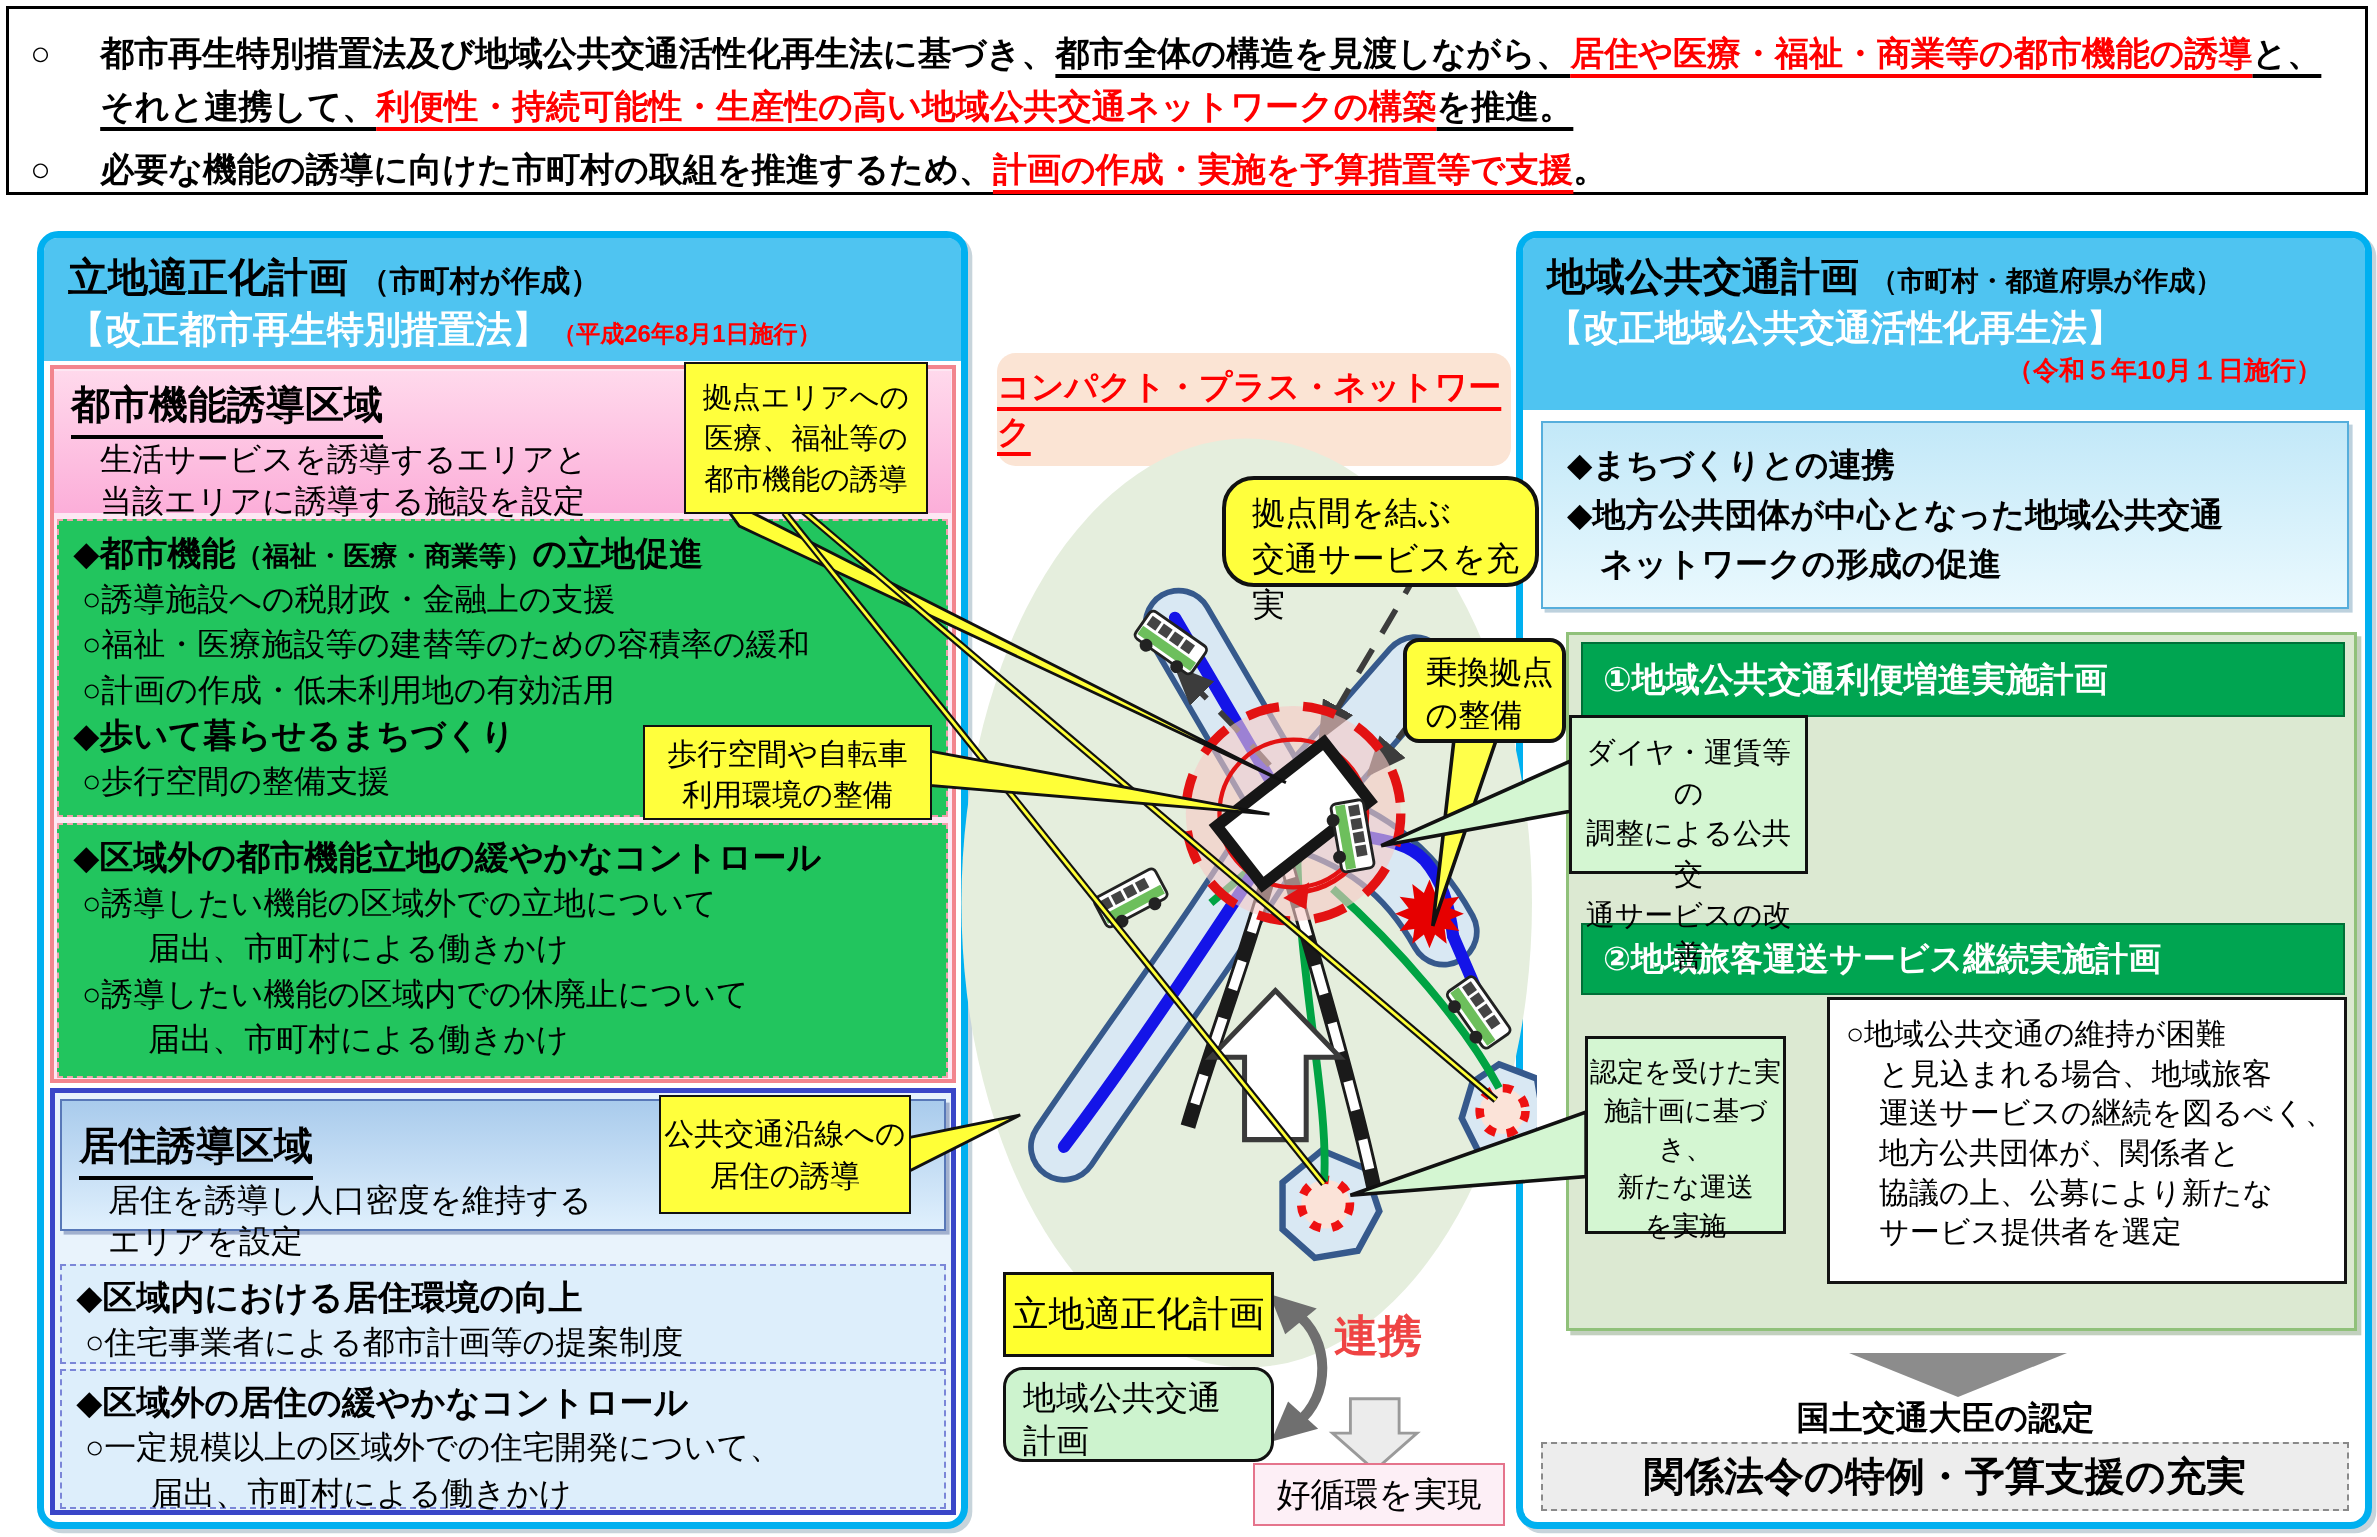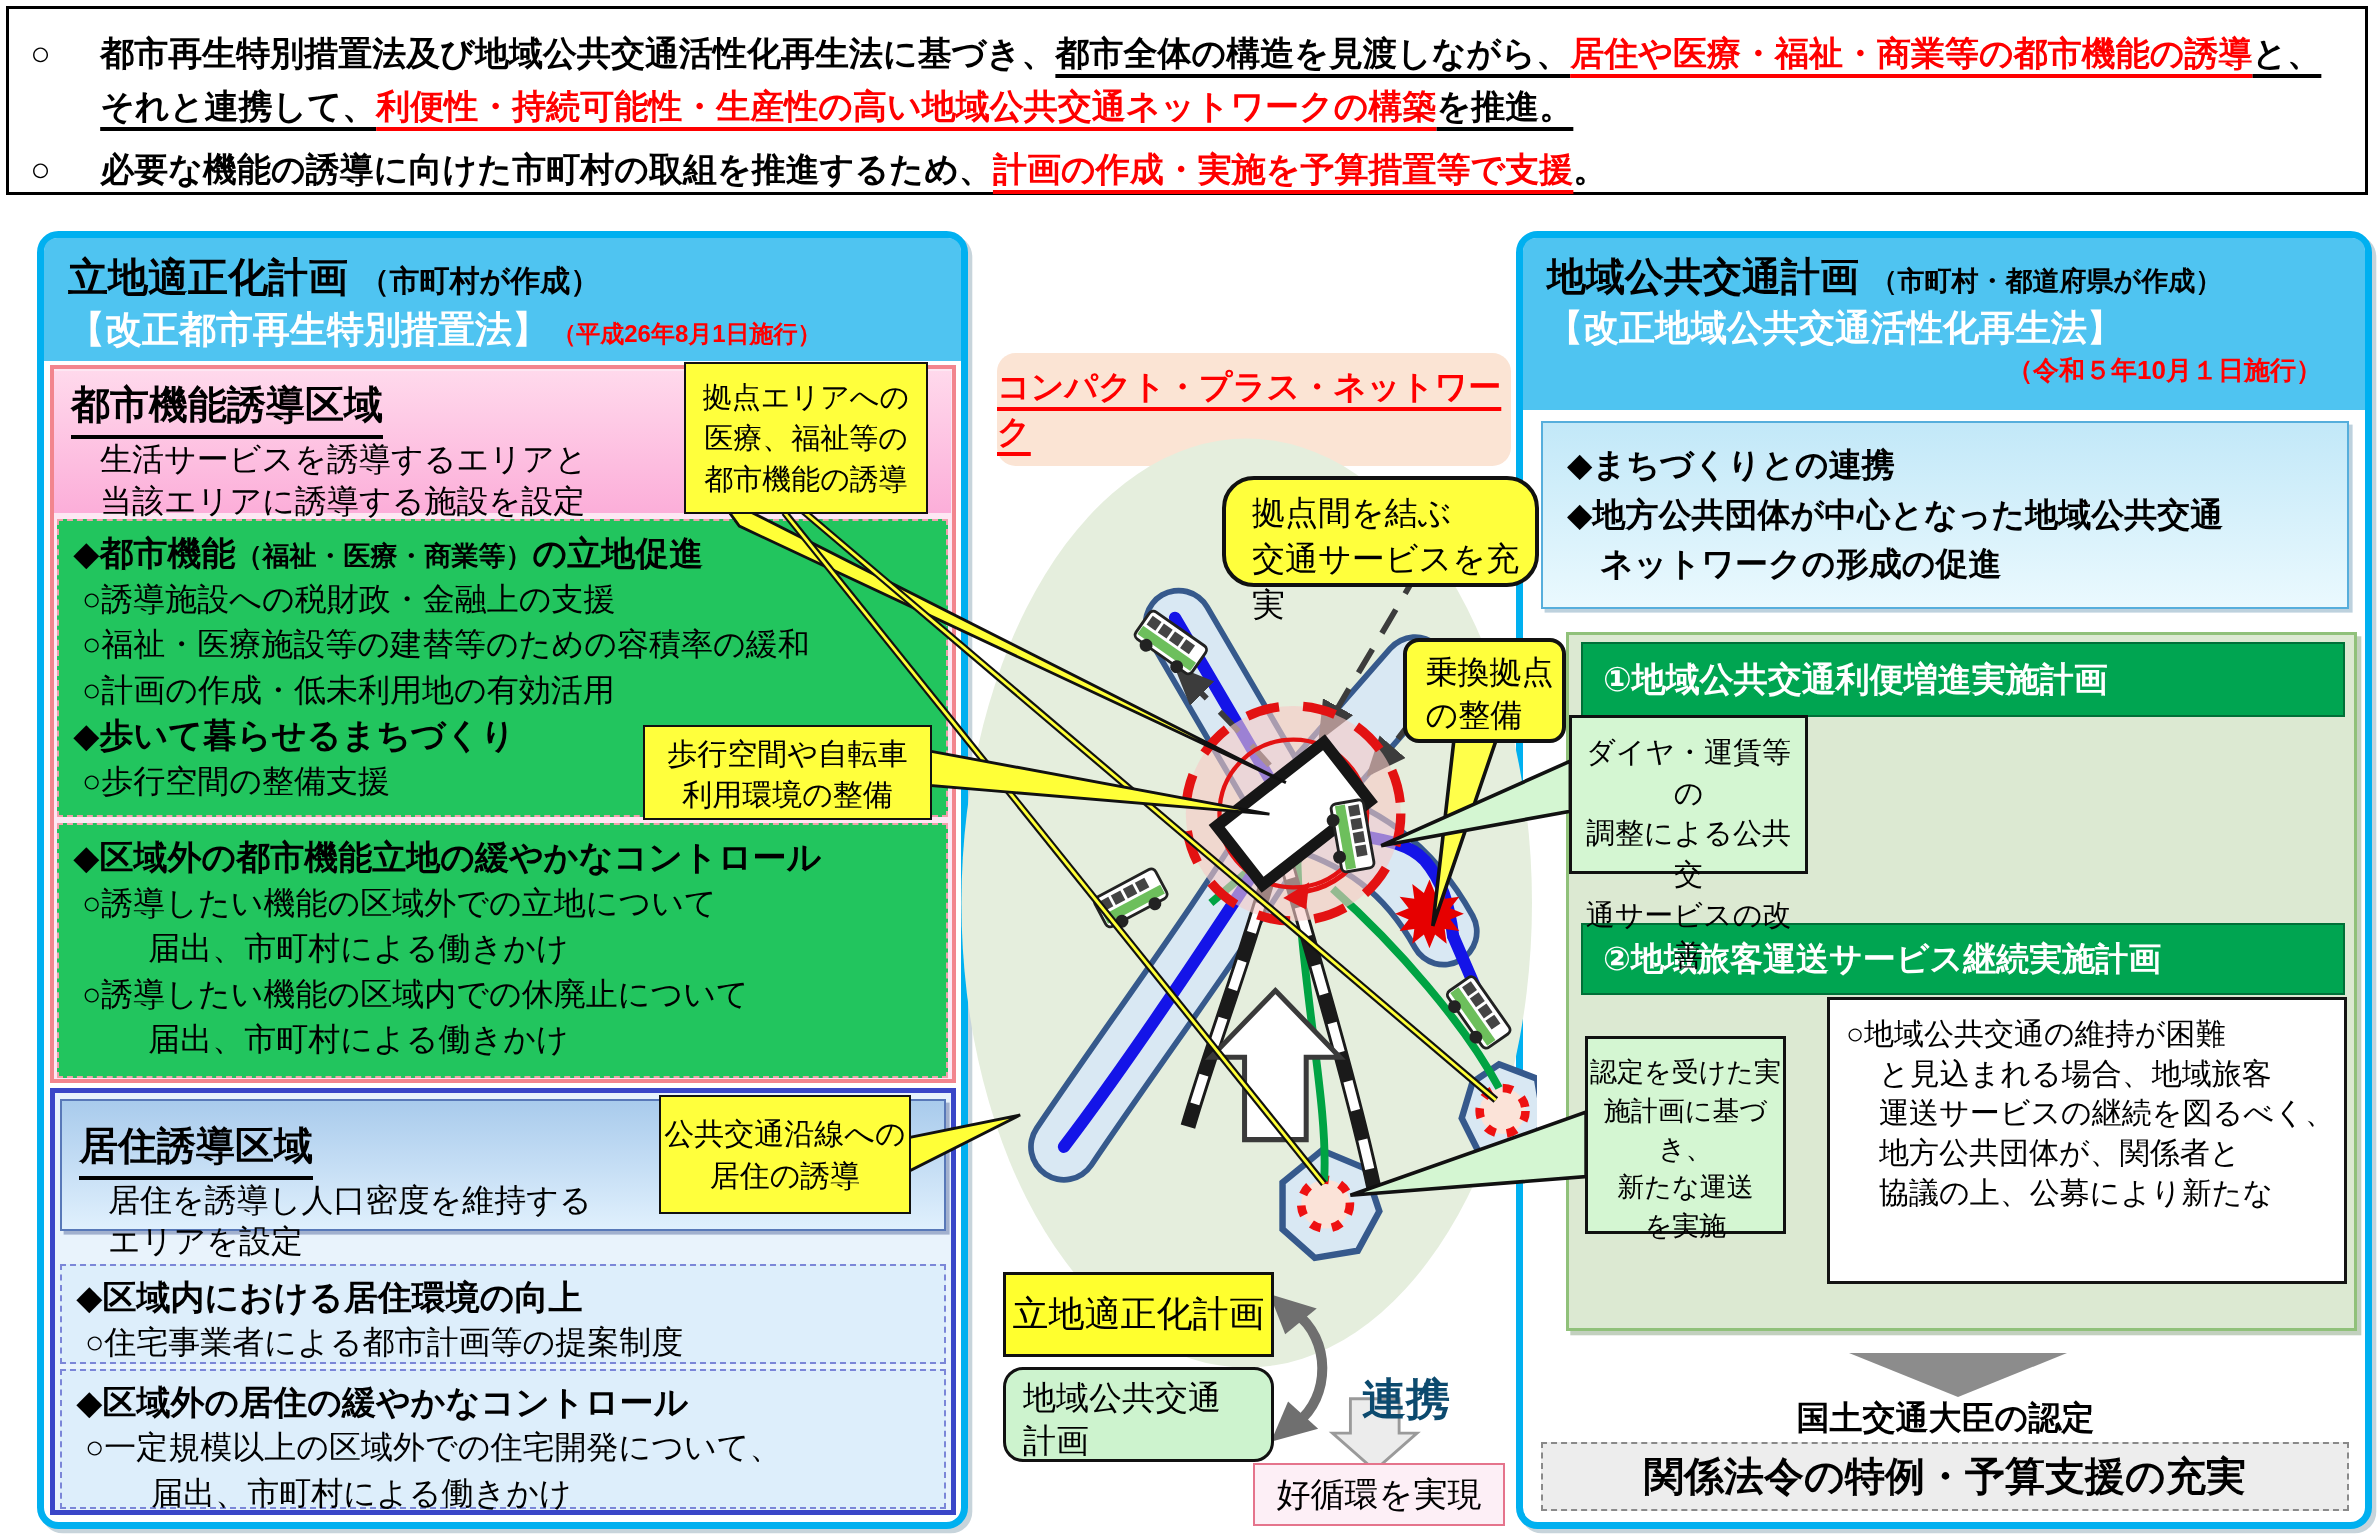--- a/index.html
+++ b/index.html
@@ -49,21 +49,21 @@
   .c5{left:1403px;top:638px;width:163px;height:105px;font-size:32px;line-height:1.35;border-radius:16px;border-width:4.3px;text-align:left;padding:8.6px 0 0 18.6px;}
   .c6{left:1569px;top:715px;width:239px;height:159px;font-size:29px;line-height:1.4;padding-top:14.3px;}
   .c7{left:1585px;top:1036px;width:201px;height:198px;font-size:27px;line-height:1.42;padding-top:14.3px;}
   
   .banner{left:997px;top:353px;width:514px;height:113px;background:#FBE4D4;border-radius:18.6px;display:flex;align-items:center;justify-content:center;}
   .banner span{font-size:33px;font-weight:bold;color:#FF0000;text-decoration:underline;text-decoration-thickness:3.6px;text-underline-offset:8.6px;}
   .flow-yellow{left:1003px;top:1272px;width:271px;height:85px;background:#FFFF2E;border:3.6px solid #111;box-sizing:border-box;
                display:flex;align-items:center;justify-content:center;font-size:36px;color:#000;z-index:6;}
   .flow-green{left:1003px;top:1367px;width:271px;height:95px;background:#CDF3CE;border:3.6px solid #111;border-radius:20px;box-sizing:border-box;
               font-size:33px;color:#000;line-height:1.3;padding:7.2px 0 0 17px;z-index:6;}
-  .renkei{left:1334px;top:1370px;font-size:44px;font-weight:bold;color:#0c4a6e;z-index:6;margin-left:28px;}
+  .renkei{left:1334px;top:1307px;font-size:44px;font-weight:bold;color:#ef4444;z-index:6;}
   .result{left:1253px;top:1463px;width:252px;height:63px;background:#FDEFF6;border:2.9px solid #E5748C;box-sizing:border-box;
           display:flex;align-items:center;justify-content:center;font-size:34px;color:#000;z-index:6;}
   
   .rh-title{font-size:39px;font-weight:bold;color:#000;}
   .rh-note{font-size:27px;font-weight:bold;color:#000;}
   .rh-law{font-size:36px;font-weight:bold;color:#fff;}
   .rh-date{font-size:26px;font-weight:bold;color:#FF0000;text-align:right;padding-right:21.5px;}
   .points{left:1541px;top:421px;width:808px;height:188px;background:linear-gradient(#C2E8F8,#EAF9FE);border:2.9px solid #56AEDC;
           box-sizing:border-box;font-size:33px;font-weight:bold;color:#000;line-height:1.5;padding:17px 0 0 24px;box-shadow:3.6px 3.6px 0 rgba(90,140,170,.4);}
   .cont{padding-left:33px;}
@@ -153,20 +153,21 @@
   </div>
   <div class="abs greenpanel"></div>
   <div class="abs planhdr plan1">①地域公共交通利便増進実施計画</div>
   <div class="abs planhdr plan2">②地域旅客運送サービス継続実施計画</div>
   <div class="abs detail">
     <div>○地域公共交通の維持が困難</div>
     <div class="cont">と見込まれる場合、地域旅客</div>
     <div class="cont">運送サービスの継続を図るべく、</div>
     <div class="cont">地方公共団体が、関係者と</div>
     <div class="cont">協議の上、公募により新たな</div>
+    <div class="cont">サービス提供者を選定</div>
   </div>
   <div class="abs tri"></div>
   <div class="abs approval">国土交通大臣の認定</div>
   <div class="abs support">関係法令の特例・予算支援の充実</div>
 
   <div class="abs banner">
     <span>コンパクト・プラス・ネットワーク</span>
   </div>
 
   <svg class="abs mapsvg" viewBox="0 0 805 1310">

